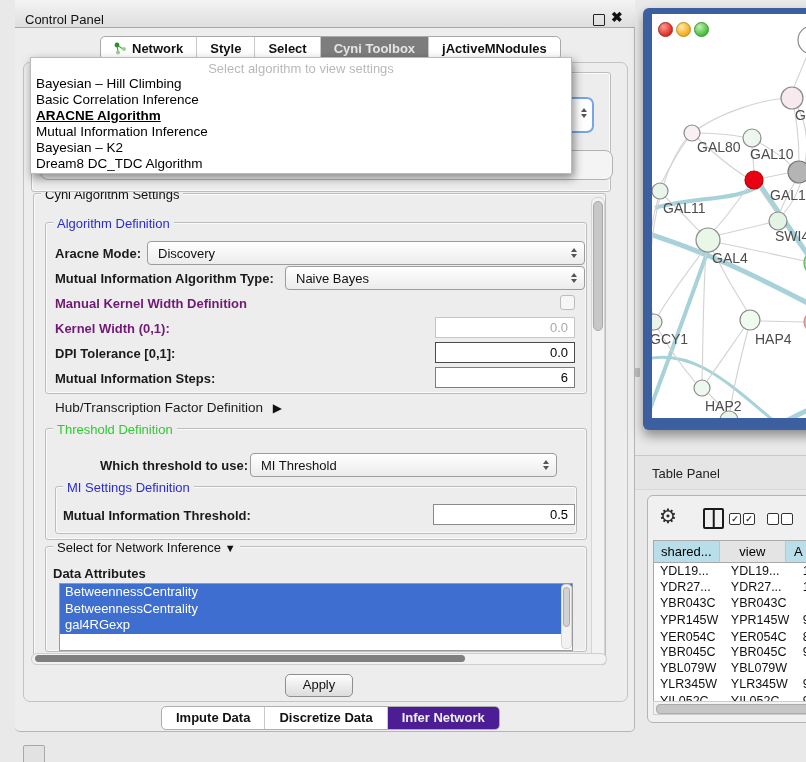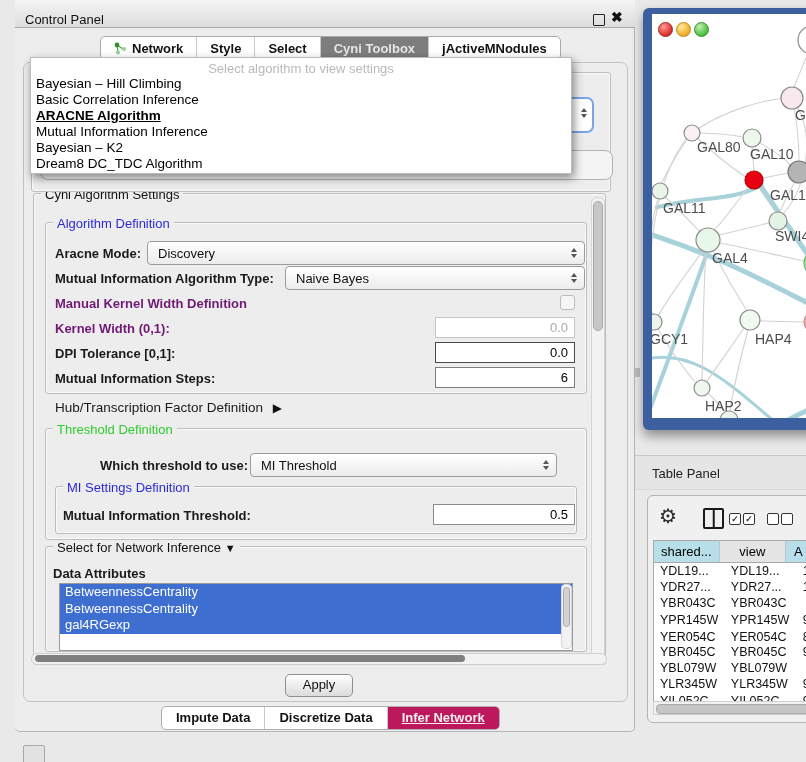--- a/index.html
+++ b/index.html
@@ -61,21 +61,21 @@
   .htrack{background:#f2f2f2;border:1px solid #cfcfcf;border-radius:6px;}
   .hthumb{background:#7f7f7f;border-radius:4px;}
 
   .apply-btn{background:linear-gradient(#fefefe,#dcdcdc);border:1px solid #8f8f8f;border-radius:5px;
              font-size:13px;color:#111;text-align:center;line-height:20px;}
 
   .btabbar{display:flex;background:#fff;border:1px solid #aeaeae;border-radius:5px;overflow:hidden;height:22px;}
   .btab{padding:0 14px;font-size:13px;font-weight:bold;color:#111;line-height:22px;
         border-right:1px solid #c9c9c9;white-space:nowrap;}
   .btab:last-child{border-right:none;}
-  .btab.sel{background:#be185d;color:#f0f0f0;text-decoration:underline;}
+  .btab.sel{background:#4c1d95;color:#f0f0f0;}
 
   
   .dropdown{left:15px;top:57px;width:540px;height:115px;background:#fff;border:1px solid #bbb;
             box-shadow:2px 4px 9px rgba(0,0,0,0.45);z-index:50;}
   .dd-placeholder{text-align:center;font-size:13px;color:#b9b9b9;padding-top:3px;height:15px;}
   .dd-item{font-size:13.5px;color:#000;padding-left:5px;height:16.1px;line-height:16.1px;white-space:nowrap;}
   .dd-item.bold{font-weight:bold;text-decoration:underline;}
 
   
   .ghost-combo{left:25px;top:150px;width:558px;height:28px;background:#f4f4f4;border:1px solid #b2b2b2;

